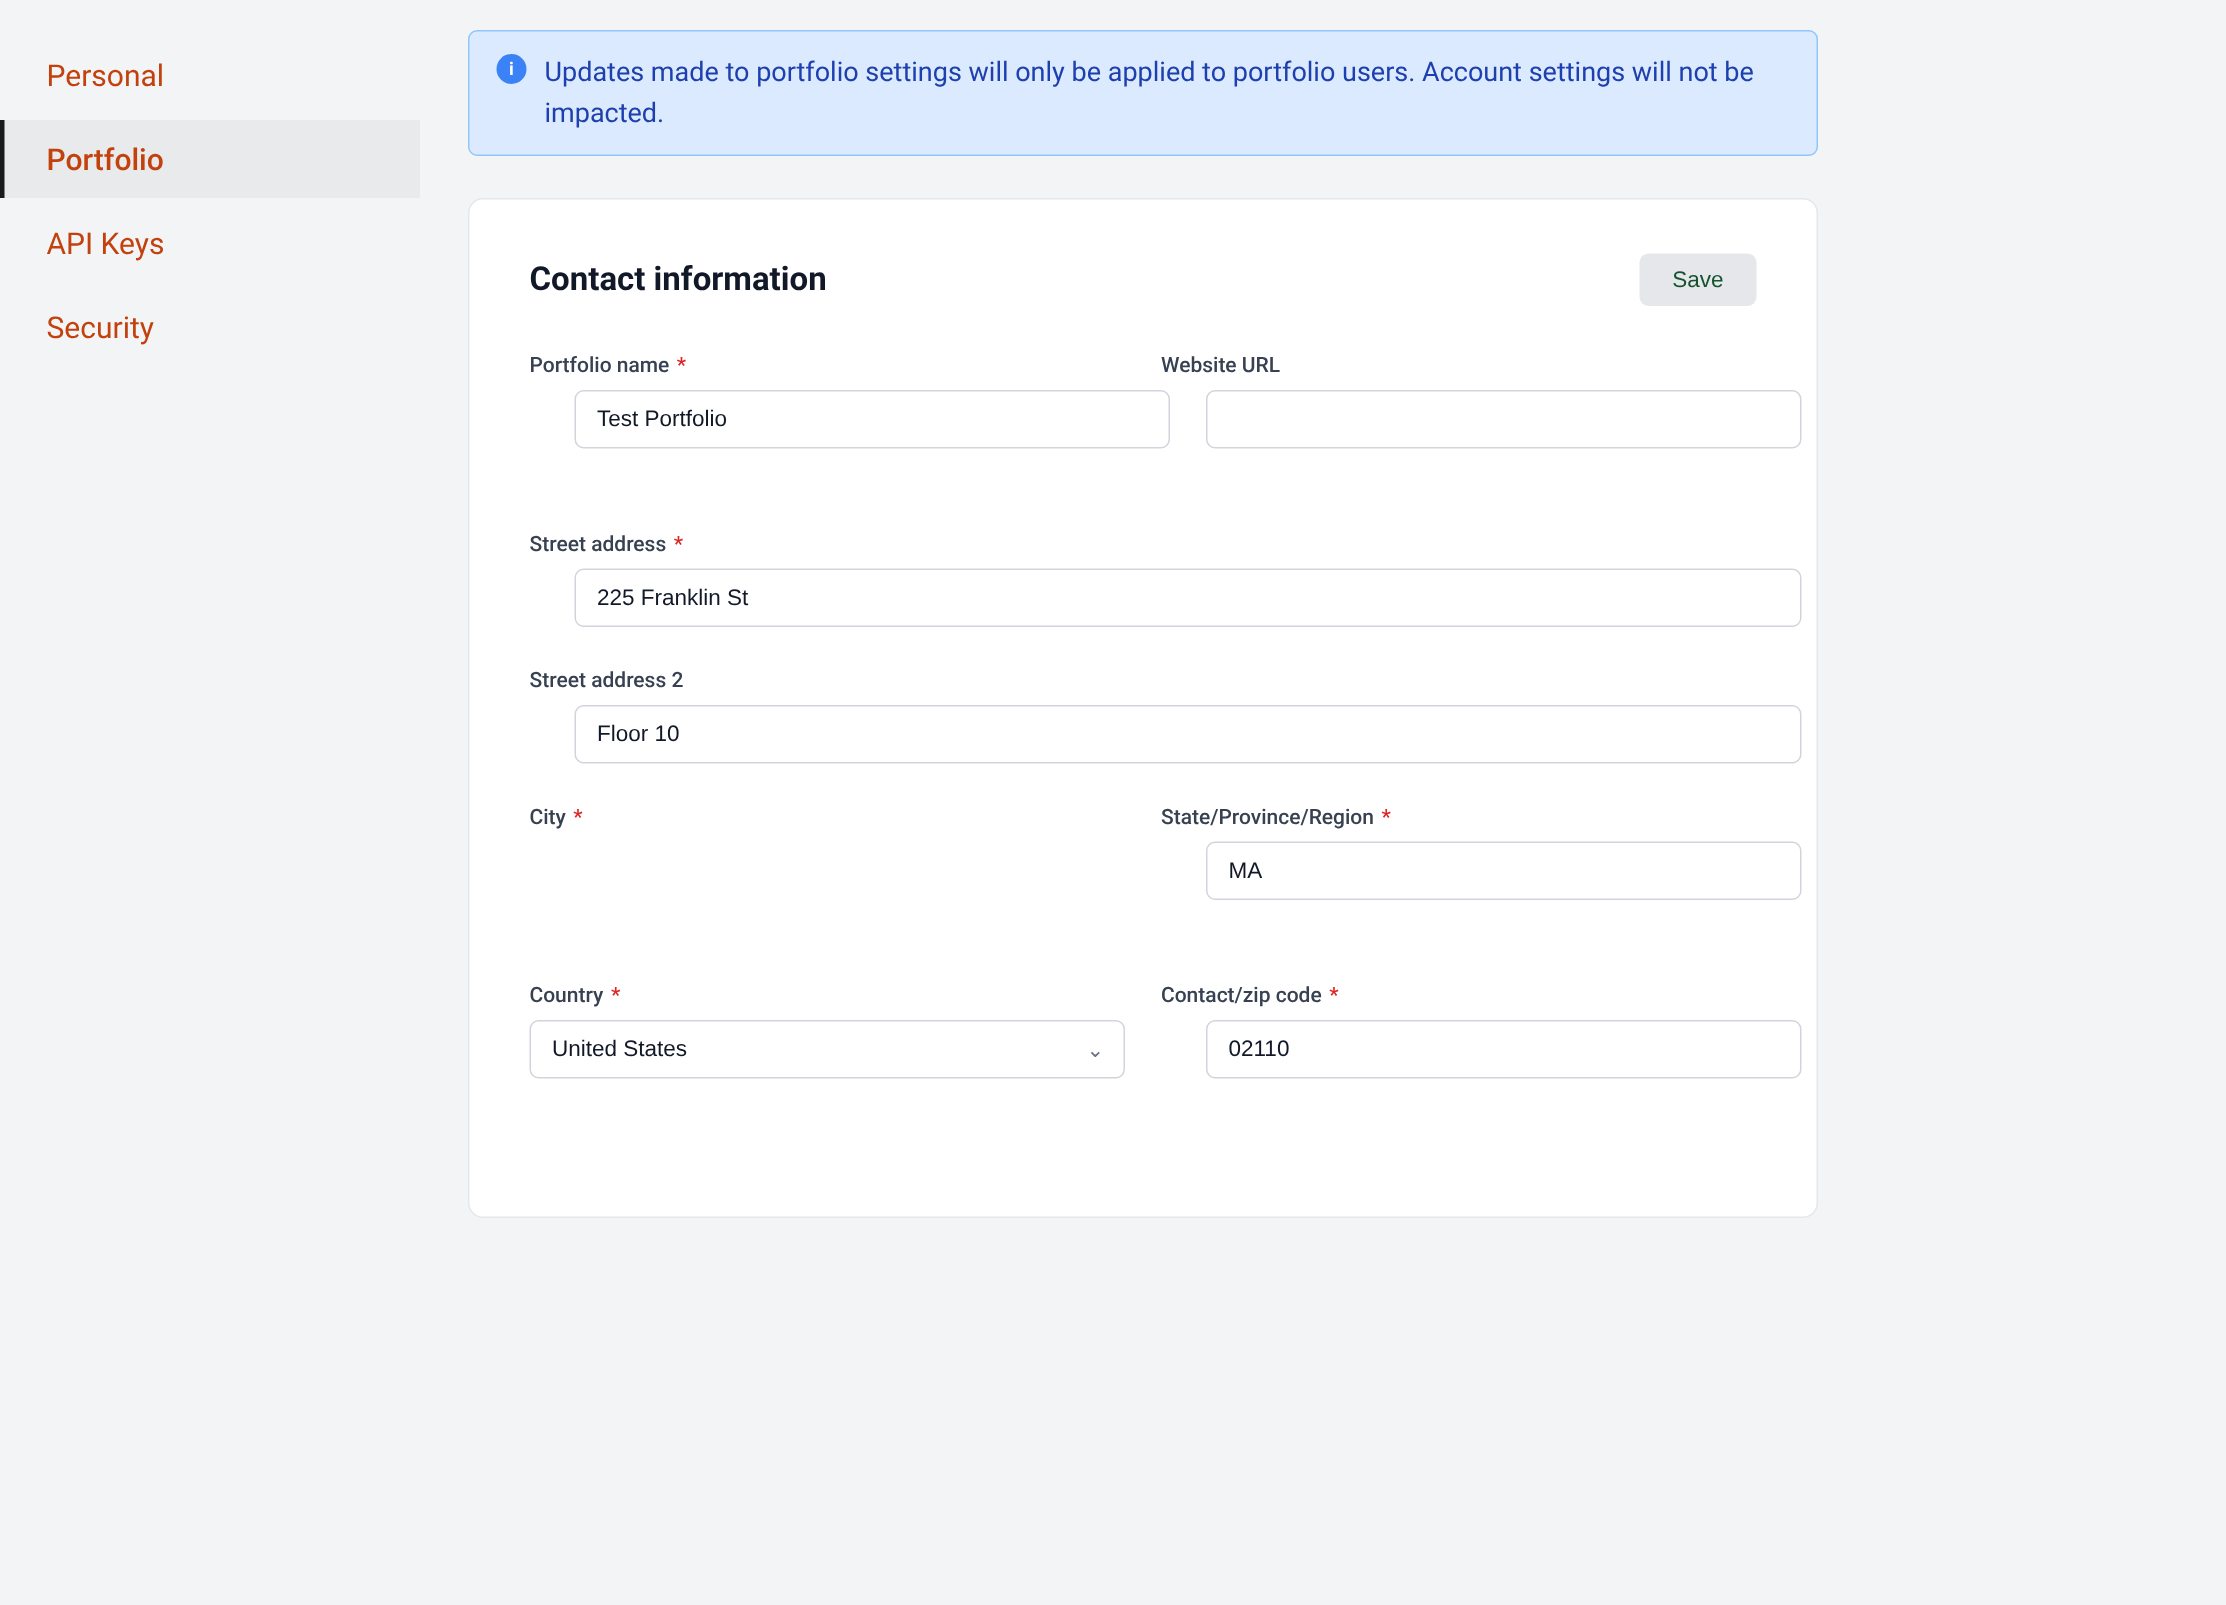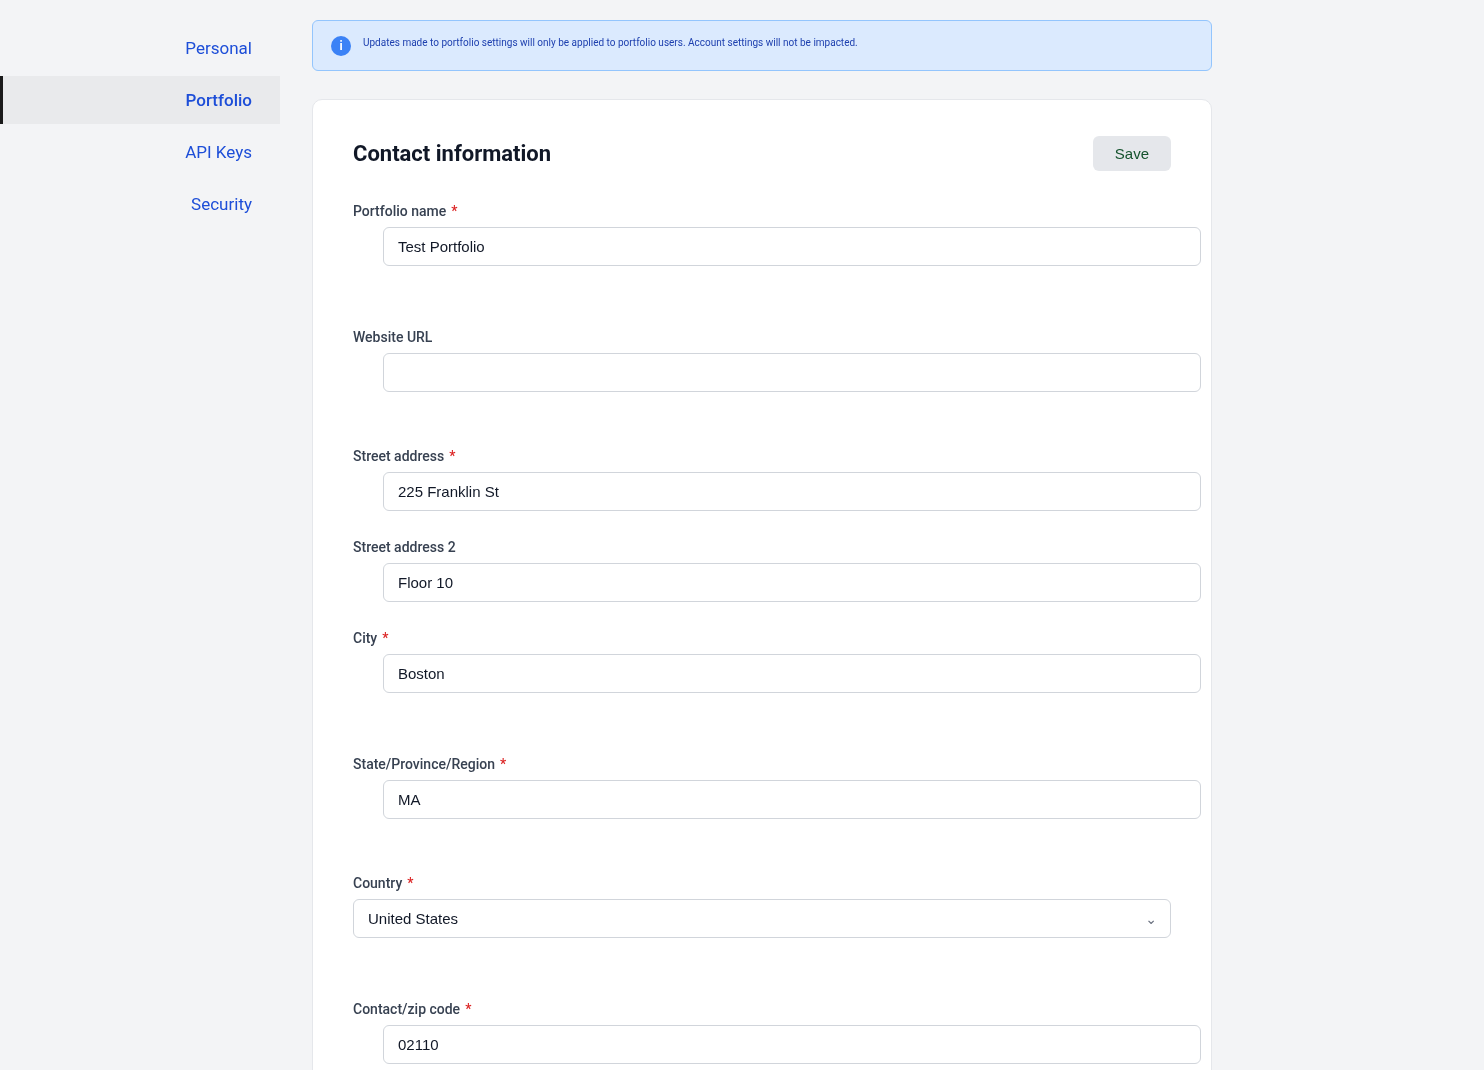--- a/index.html
+++ b/index.html
@@ -21,27 +21,26 @@
     .sidebar {
       width: 280px;
       background-color: #f3f4f6;
       padding: 24px 0;
       flex-shrink: 0;
     }
 
     .sidebar-item {
       padding: 14px 28px;
       cursor: pointer;
-      font-size: 17px;
-      color: #1d4ed8;
+      font-size: 20px;
+      color: #c2410c;
       display: flex;
       align-items: center;
       border-left: 3px solid transparent;
       margin-bottom: 4px;
-      justify-content: flex-end;
     }
 
     .sidebar-item.active {
       background-color: #e9eaec;
       border-left: 3px solid #1a1a1a;
       font-weight: 500;
     }
 
     
     .main-content {
@@ -71,21 +70,21 @@
       display: flex;
       align-items: center;
       justify-content: center;
       font-size: 12px;
       font-weight: bold;
       flex-shrink: 0;
       margin-top: 1px;
     }
 
     .info-text {
-      font-size: 10px;
+      font-size: 18px;
       color: #1e40af;
       line-height: 1.5;
     }
 
     
     .card {
       background-color: #ffffff;
       border-radius: 10px;
       padding: 36px 40px;
       max-width: 900px;
@@ -113,23 +112,22 @@
       border-radius: 6px;
       padding: 9px 22px;
       font-size: 15px;
       cursor: not-allowed;
       font-weight: 500;
     }
 
     
     .form-row {
       display: flex;
-      gap: 35px;
+      gap: 24px;
       margin-bottom: 28px;
-      flex-direction: column;
     }
 
     .form-row .form-group {
       flex: 1;
     }
 
     .form-group {
       margin-bottom: 28px;
     }
 
@@ -254,21 +252,20 @@
       </label>
       <input class="form-input" type="text" value="Floor 10" style="">
     </div>
 
     <div class="form-row">
       <div class="form-group">
         <label class="form-label">
           <span>City</span>
           <span class="required-star">*</span>
         </label>
-        <input class="form-input" type="text" value="Boston" style="">
       </div>
       <div class="form-group">
         <label class="form-label">
           <span>State/Province/Region</span>
           <span class="required-star">*</span>
         </label>
         <input class="form-input" type="text" value="MA" style="">
       </div>
     </div>
 

